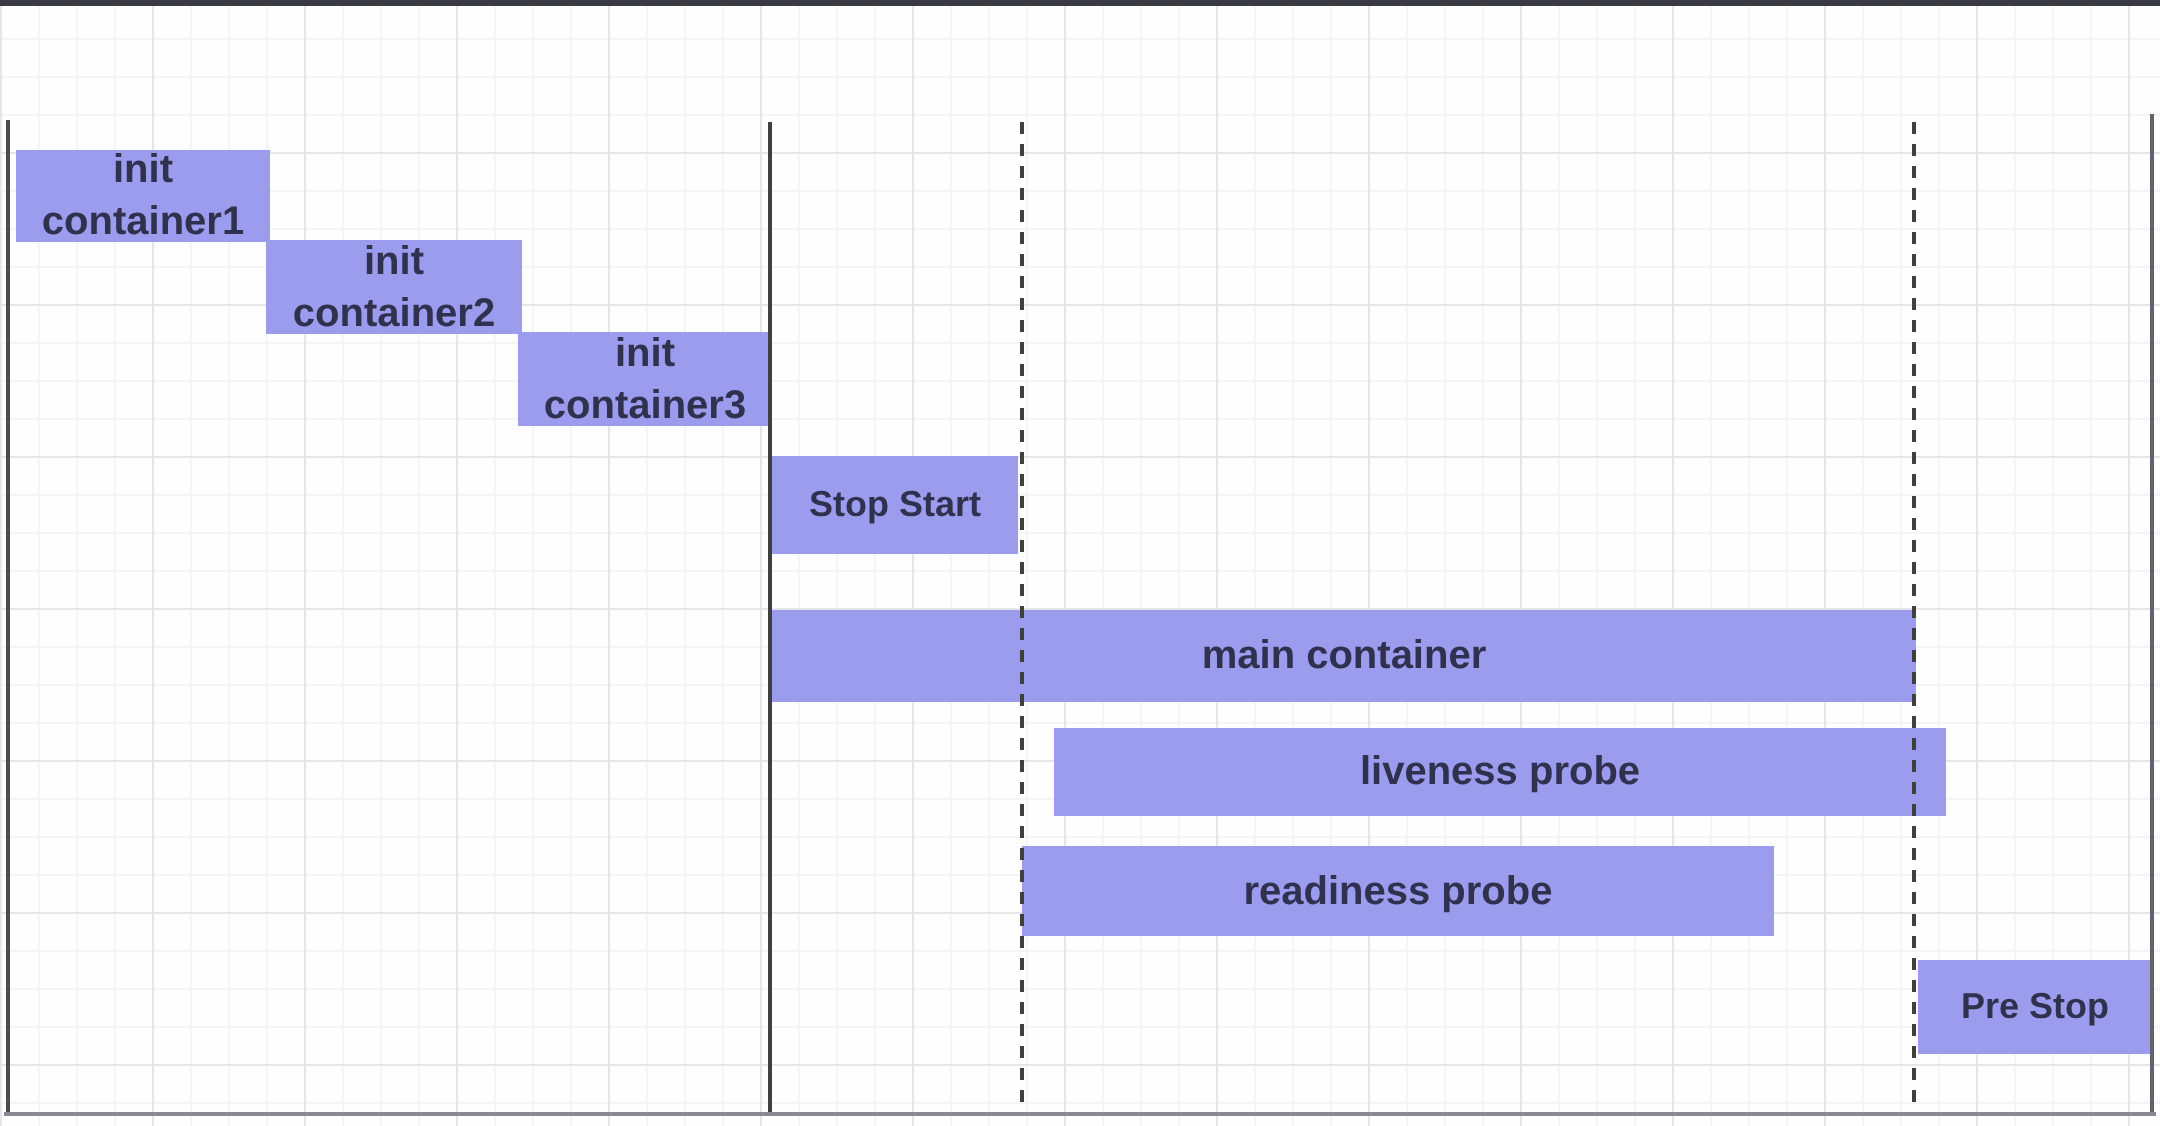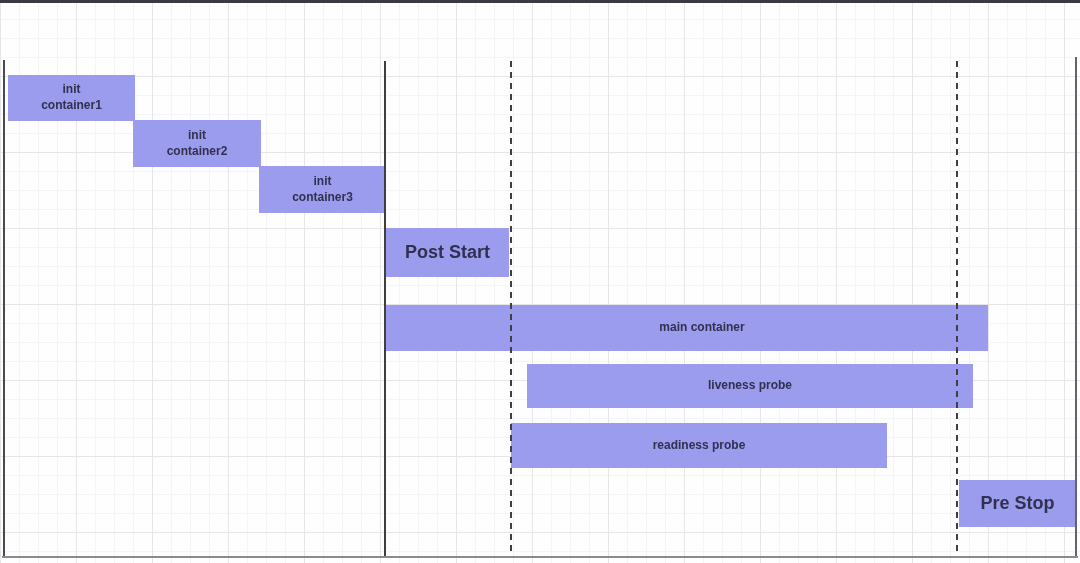--- a/index.html
+++ b/index.html
@@ -42,21 +42,21 @@
     font-size: 19px;
     font-weight: 700;
     letter-spacing: 1px;
     z-index: 3;
   }
   .bar {
     position: absolute;
     background: var(--bar-fill, #9c9cee);
     color: var(--bar-text, #30304f);
     font-weight: 700;
-    font-size: 12px;
+    font-size: 20px;
     line-height: 1.3;
     display: flex;
     align-items: center;
     justify-content: center;
     text-align: center;
     white-space: pre-line;
     z-index: 2;
   }
   .vline {
     position: absolute;
@@ -98,24 +98,24 @@
     <span>init
 container2</span>
   </div>
 
   <div class="bar" style="left:259px; top:166px; width:127px; height:47px;">
     <span>init
 container3</span>
   </div>
 
   <div class="bar" style="left:386px; top:228px; width:123px; height:49px; font-size:18px;">
-    <span>Post Start</span>
+    <span>Stop Start</span>
   </div>
 
-  <div class="bar" style="left:386px; top:305px; width:572px; height:46px;padding-left:30px;">
+  <div class="bar" style="left:386px; top:305px; width:572px; height:46px;">
     <span>main container</span>
   </div>
 
   <div class="bar" style="left:527px; top:364px; width:446px; height:44px;">
     <span>liveness probe</span>
   </div>
 
   <div class="bar" style="left:511px; top:423px; width:376px; height:45px;">
     <span>readiness probe</span>
   </div>

